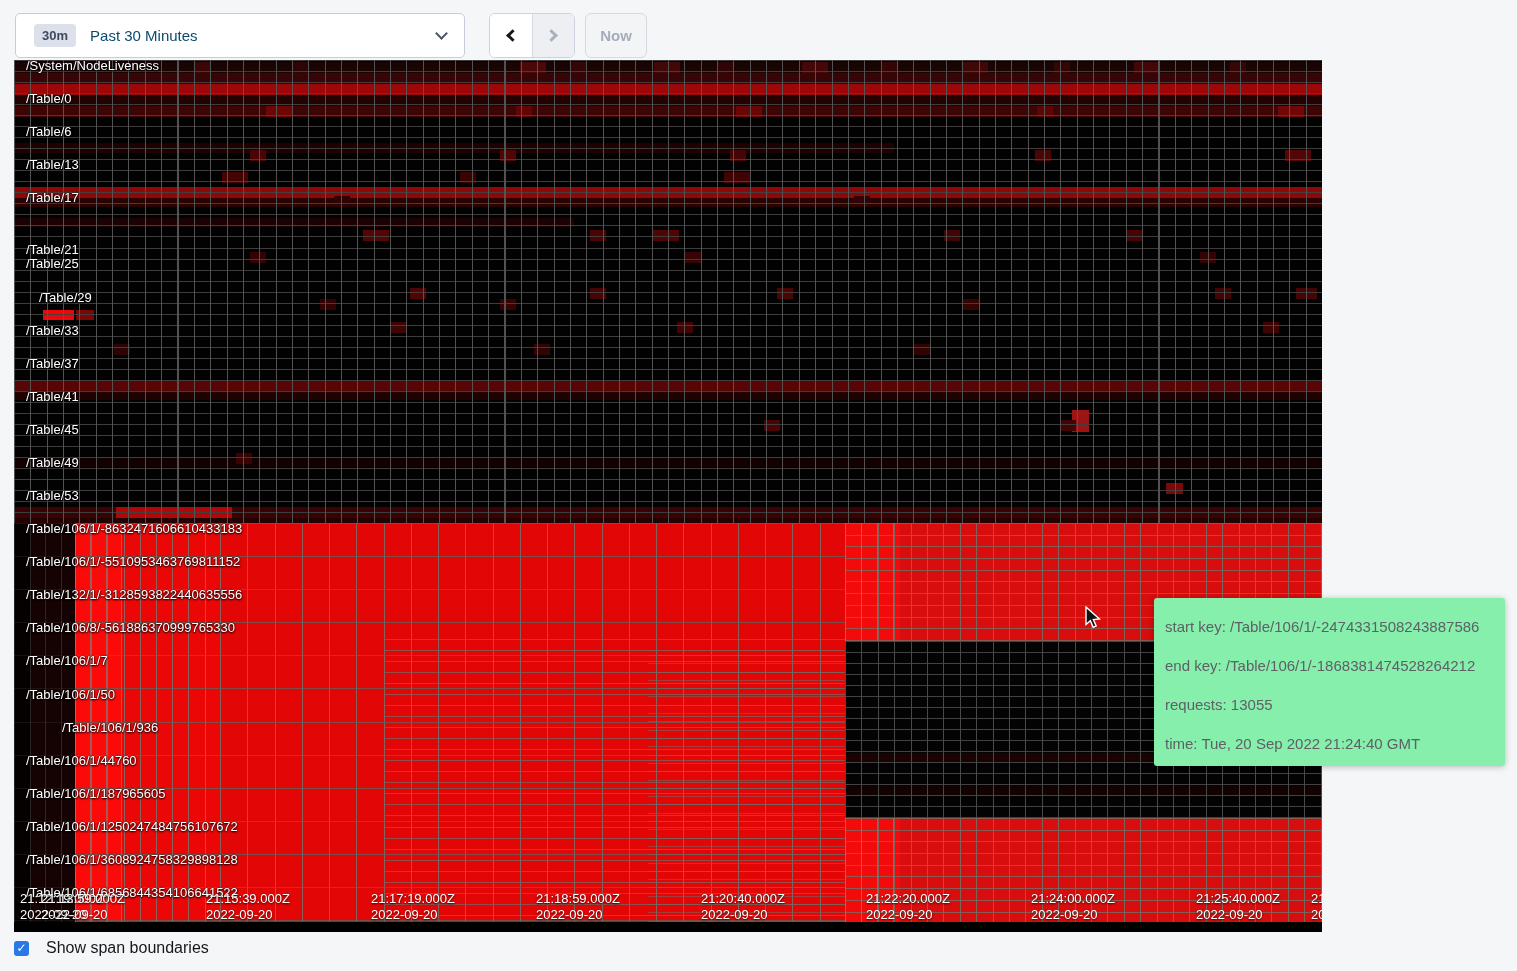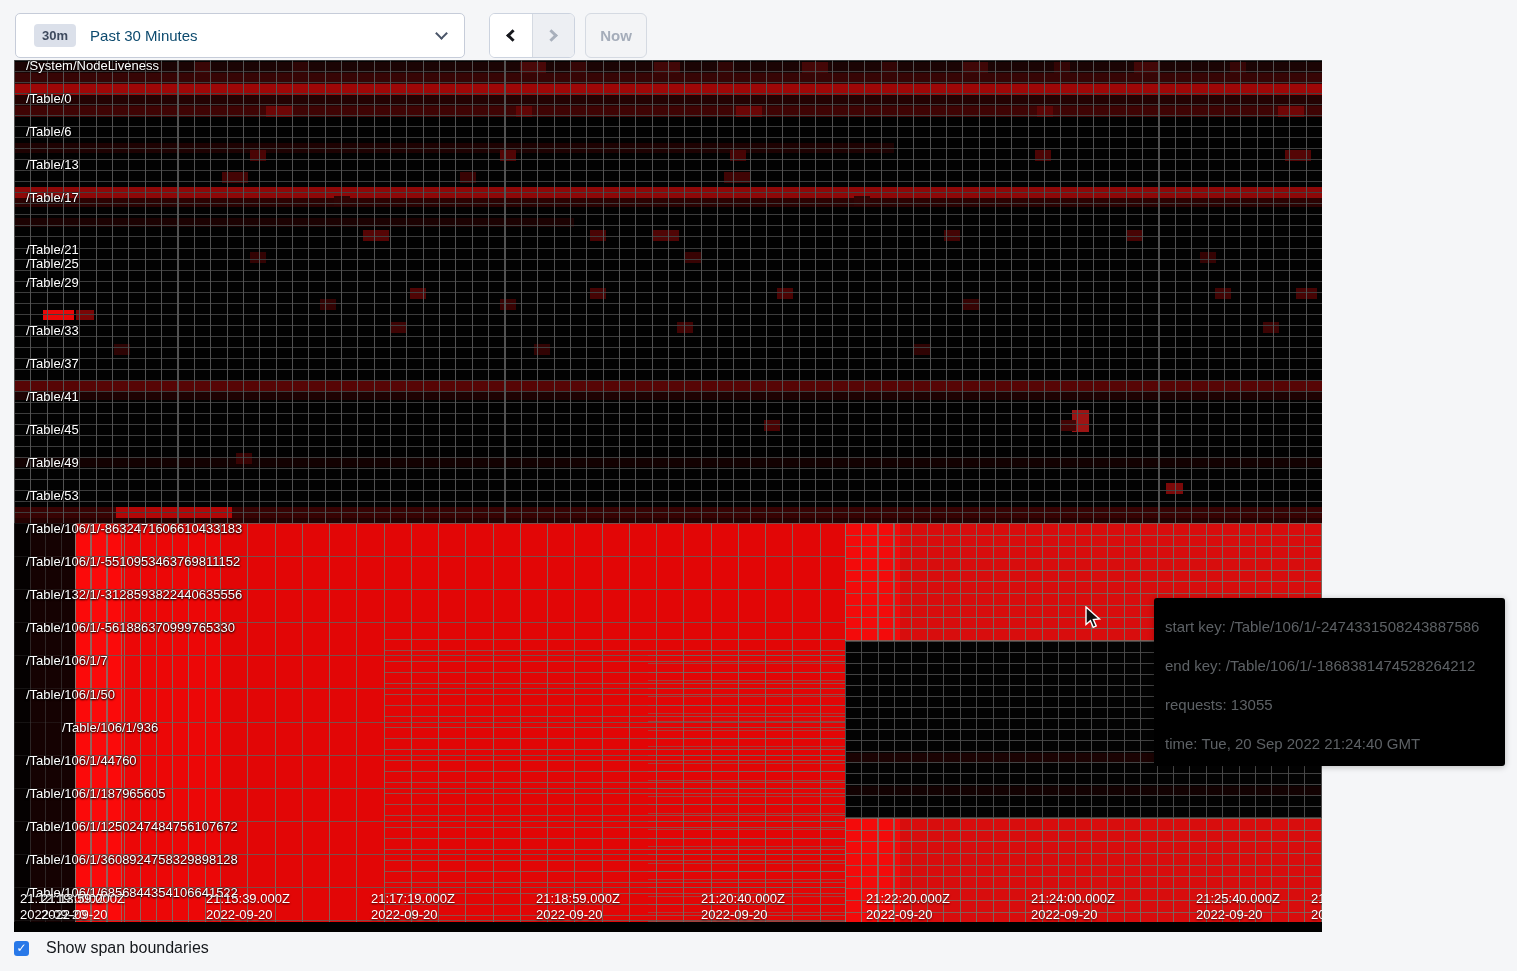--- a/index.html
+++ b/index.html
@@ -33,21 +33,21 @@
   #canvas { position:absolute; left:14px; top:60px; width:1308px; height:872px;
     background:#000; overflow:hidden; cursor:pointer; }
   .layer { position:absolute; }
   .rowlabel { position:absolute; left:12px; color:#fff; font-size:13px; line-height:13px;
     white-space:nowrap; text-shadow:0 1px 2px #000,0 0 2px #000; pointer-events:none; }
   .timelabel { position:absolute; color:#fff; font-size:13px; line-height:16px;
     white-space:nowrap; text-shadow:0 1px 2px rgba(0,0,0,.8); pointer-events:none; }
 
   
   .tooltip { position:absolute; left:1154px; top:598px; width:351px; height:168px;
-    background:#000000; border-radius:3px; box-shadow:0 1px 6px rgba(0,0,0,.25);
+    background:#86efac; border-radius:3px; box-shadow:0 1px 6px rgba(0,0,0,.25);
     padding:20px 10px 0 11px; }
   .tooltip div { font-size:15px; color:#5d6165; margin-bottom:22px; white-space:nowrap; }
 
   
   .cursor { position:absolute; left:1084px; top:606px; pointer-events:none; }
 
   
   .footer { position:absolute; left:14px; top:939px; display:flex; align-items:center; }
   .checkbox { width:15px; height:15px; background:#2878e8; border-radius:3px;
     display:flex; align-items:center; justify-content:center; cursor:pointer; }
@@ -173,31 +173,31 @@
     <div class="layer" style="left: 831px; top: 581px; width: 477px; height: 177px; background-image: repeating-linear-gradient(to right, rgba(76, 76, 76, 0.95) 0px, rgba(76, 76, 76, 0.95) 1px, transparent 1px, transparent 16.4px), repeating-linear-gradient(rgba(70, 70, 70, 0.95) 0px, rgba(70, 70, 70, 0.95) 1px, transparent 1px, transparent 11.03px);"></div>
     <div class="layer" style="left: 831px; top: 758px; width: 477px; height: 104px; background-image: repeating-linear-gradient(to right, rgba(116, 110, 100, 0.9) 0px, rgba(116, 110, 100, 0.9) 1px, transparent 1px, transparent 16.4px), repeating-linear-gradient(rgba(116, 110, 100, 0.8) 0px, rgba(116, 110, 100, 0.8) 1px, transparent 1px, transparent 11.7px);"></div>
     <div class="layer" style="left: 831px; top: 758px; width: 55px; height: 104px; background-image: repeating-linear-gradient(to right, rgba(130, 126, 118, 0.75) 0px, rgba(130, 126, 118, 0.75) 1px, transparent 1px, transparent 16px);"></div>
     <div class="layer rowlabel" style="top: -1px;">/System/NodeLiveness</div>
     <div class="layer rowlabel" style="top: 32px;">/Table/0</div>
     <div class="layer rowlabel" style="top: 65px;">/Table/6</div>
     <div class="layer rowlabel" style="top: 98px;">/Table/13</div>
     <div class="layer rowlabel" style="top: 131px;">/Table/17</div>
     <div class="layer rowlabel" style="top: 164px; margin-top: 19px;">/Table/21</div>
     <div class="layer rowlabel" style="top: 197px;">/Table/25</div>
-    <div class="layer rowlabel" style="top: 216px;">/Table/29</div>
+    <div class="layer rowlabel" style="top: 231px; margin-left: 13px;">/Table/29</div>
     <div class="layer rowlabel" style="top: 264px;">/Table/33</div>
     <div class="layer rowlabel" style="top: 297px;">/Table/37</div>
     <div class="layer rowlabel" style="top: 330px;">/Table/41</div>
     <div class="layer rowlabel" style="top: 363px;">/Table/45</div>
     <div class="layer rowlabel" style="top: 396px;">/Table/49</div>
     <div class="layer rowlabel" style="top: 429px;">/Table/53</div>
     <div class="layer rowlabel" style="top: 462px;">/Table/106/1/-8632471606610433183</div>
     <div class="layer rowlabel" style="top: 495px;">/Table/106/1/-5510953463769811152</div>
     <div class="layer rowlabel" style="top: 528px;">/Table/132/1/-3128593822440635556</div>
-    <div class="layer rowlabel" style="top: 561px;">/Table/106/1/-561886370999765330</div>
+    <div class="layer rowlabel" style="top: 561px;">/Table/106/8/-561886370999765330</div>
     <div class="layer rowlabel" style="top: 594px;">/Table/106/1/7</div>
     <div class="layer rowlabel" style="top: 628px;">/Table/106/1/50</div>
     <div class="layer rowlabel" style="top: 661px; margin-left: 36px;">/Table/106/1/936</div>
     <div class="layer rowlabel" style="top: 694px;">/Table/106/1/44760</div>
     <div class="layer rowlabel" style="top: 727px;">/Table/106/1/187965605</div>
     <div class="layer rowlabel" style="top: 760px;">/Table/106/1/1250247484756107672</div>
     <div class="layer rowlabel" style="top: 793px;">/Table/106/1/3608924758329898128</div>
     <div class="layer rowlabel" style="top: 826px;">/Table/106/1/6856844354106641522</div>
     <div class="layer timelabel" style="left: 6px; top: 831px;">
       <div>21:12:19.000Z</div>

